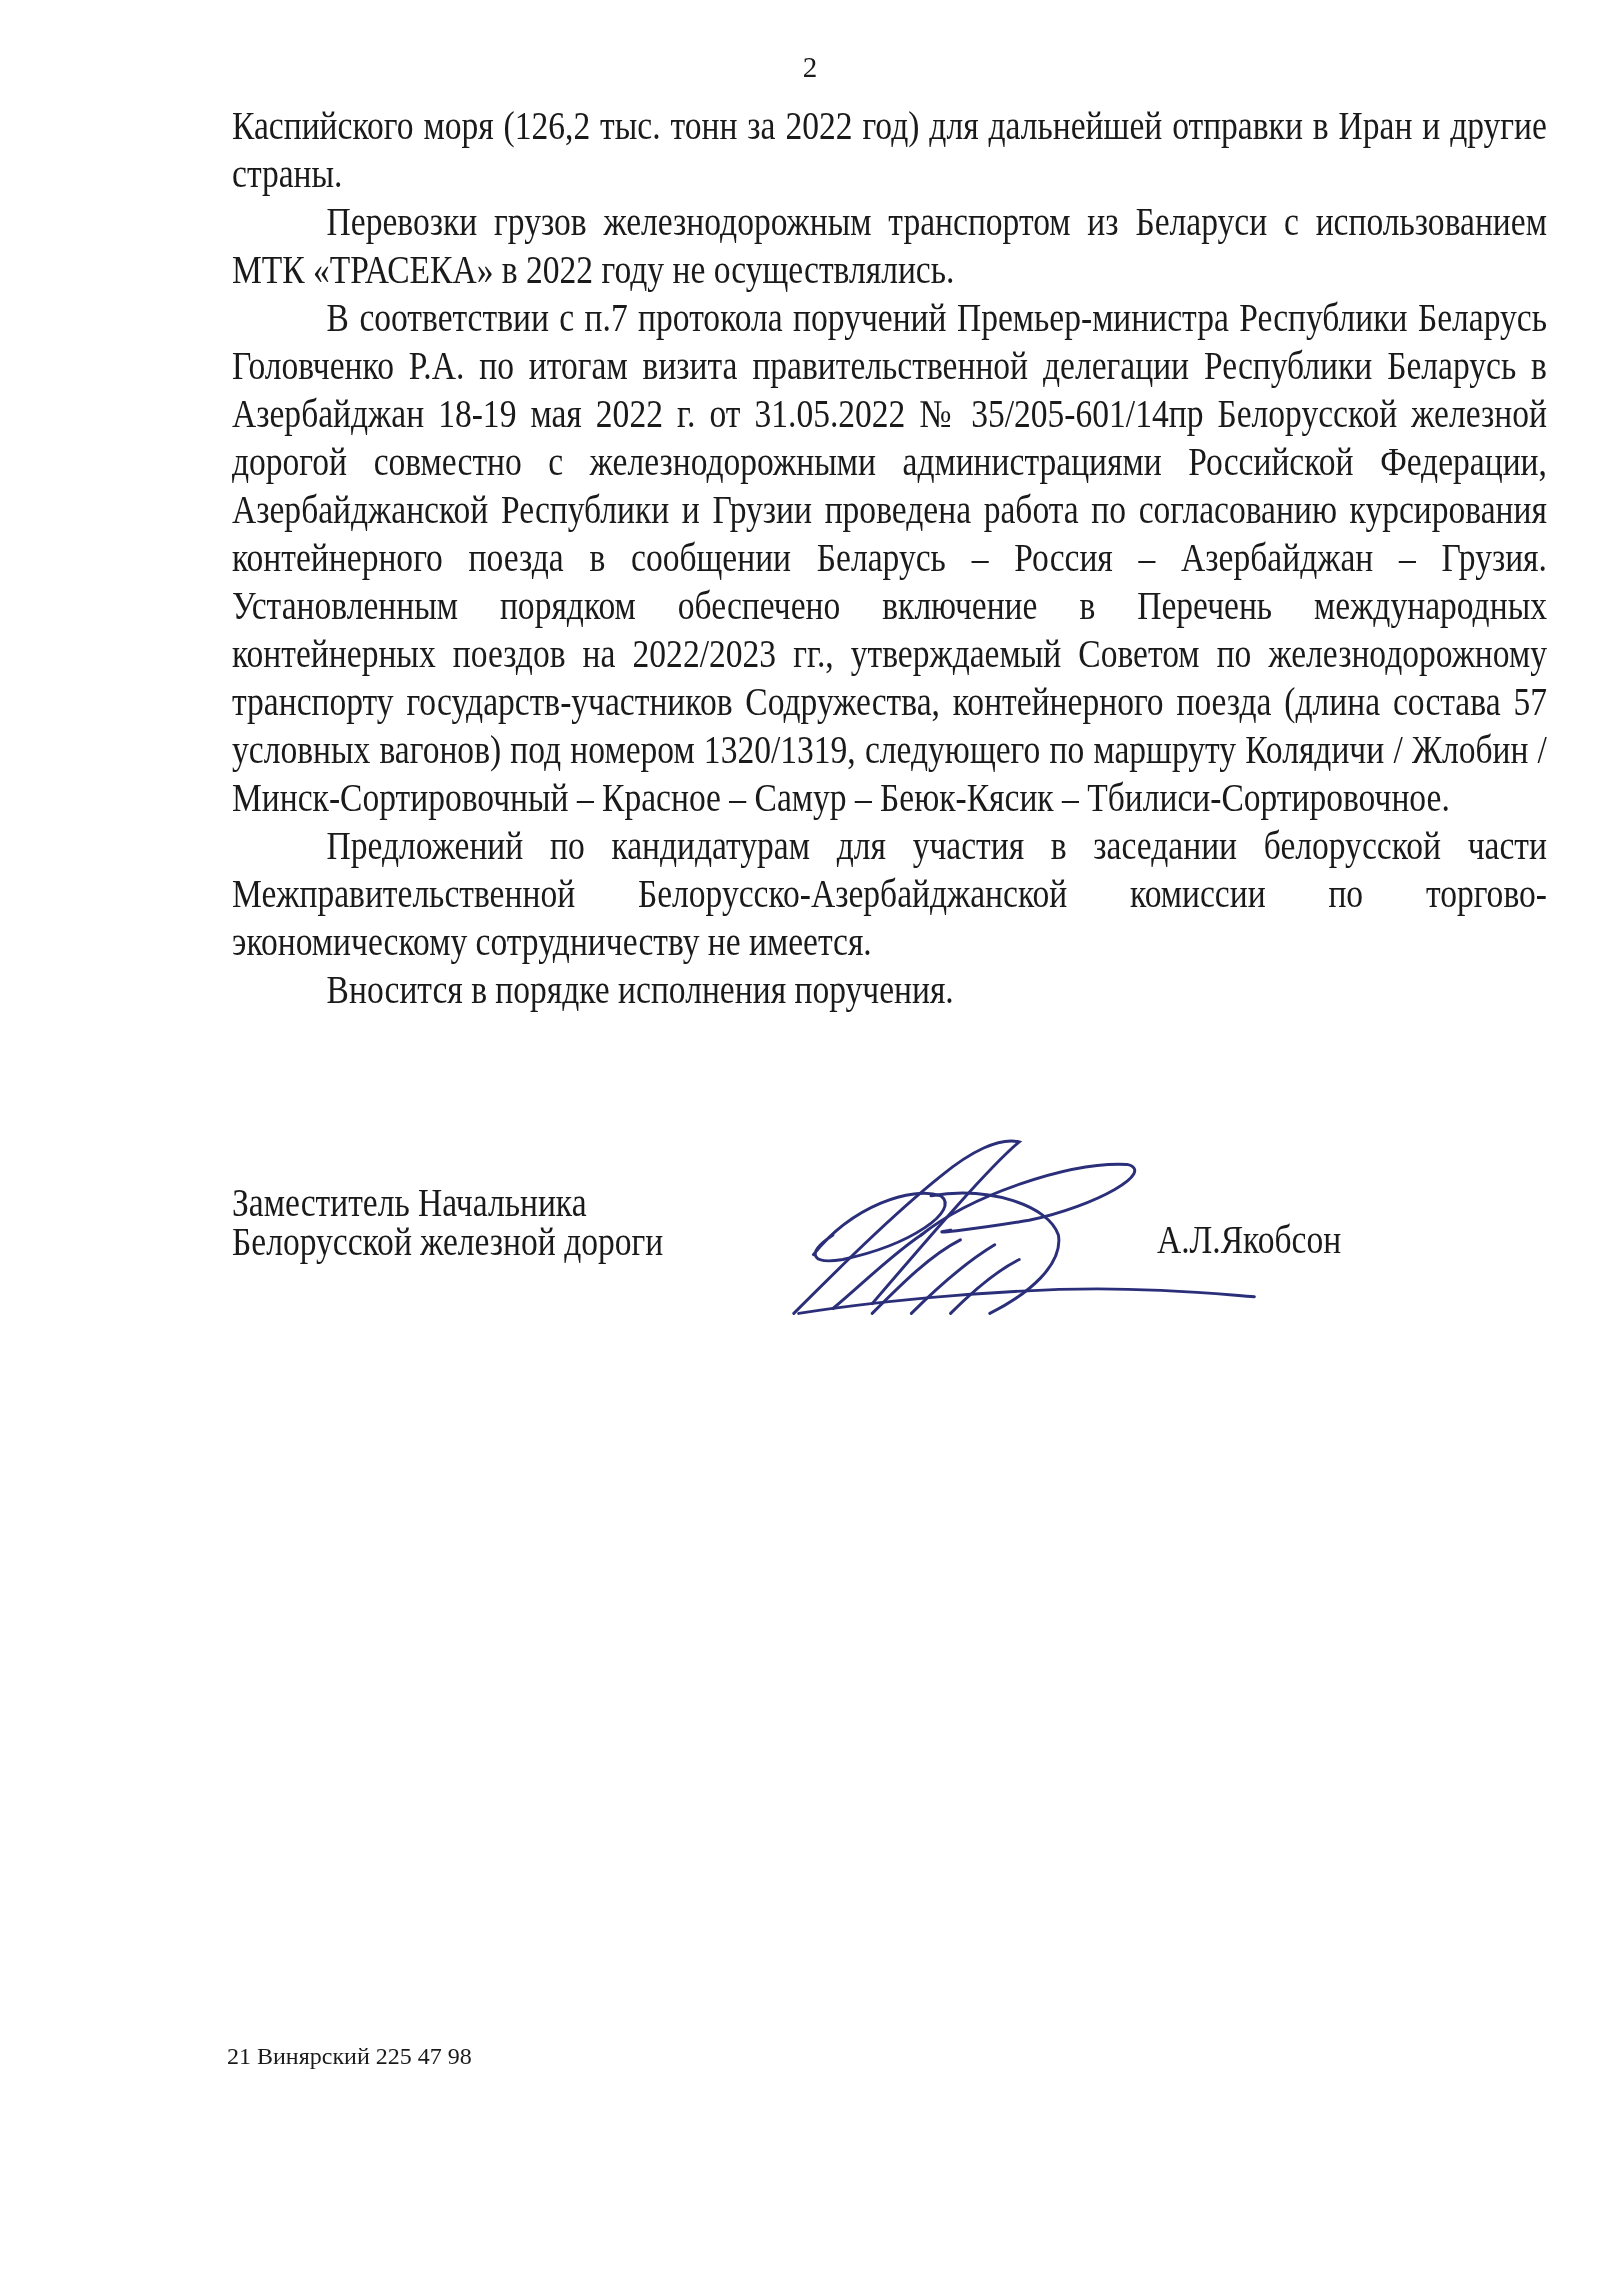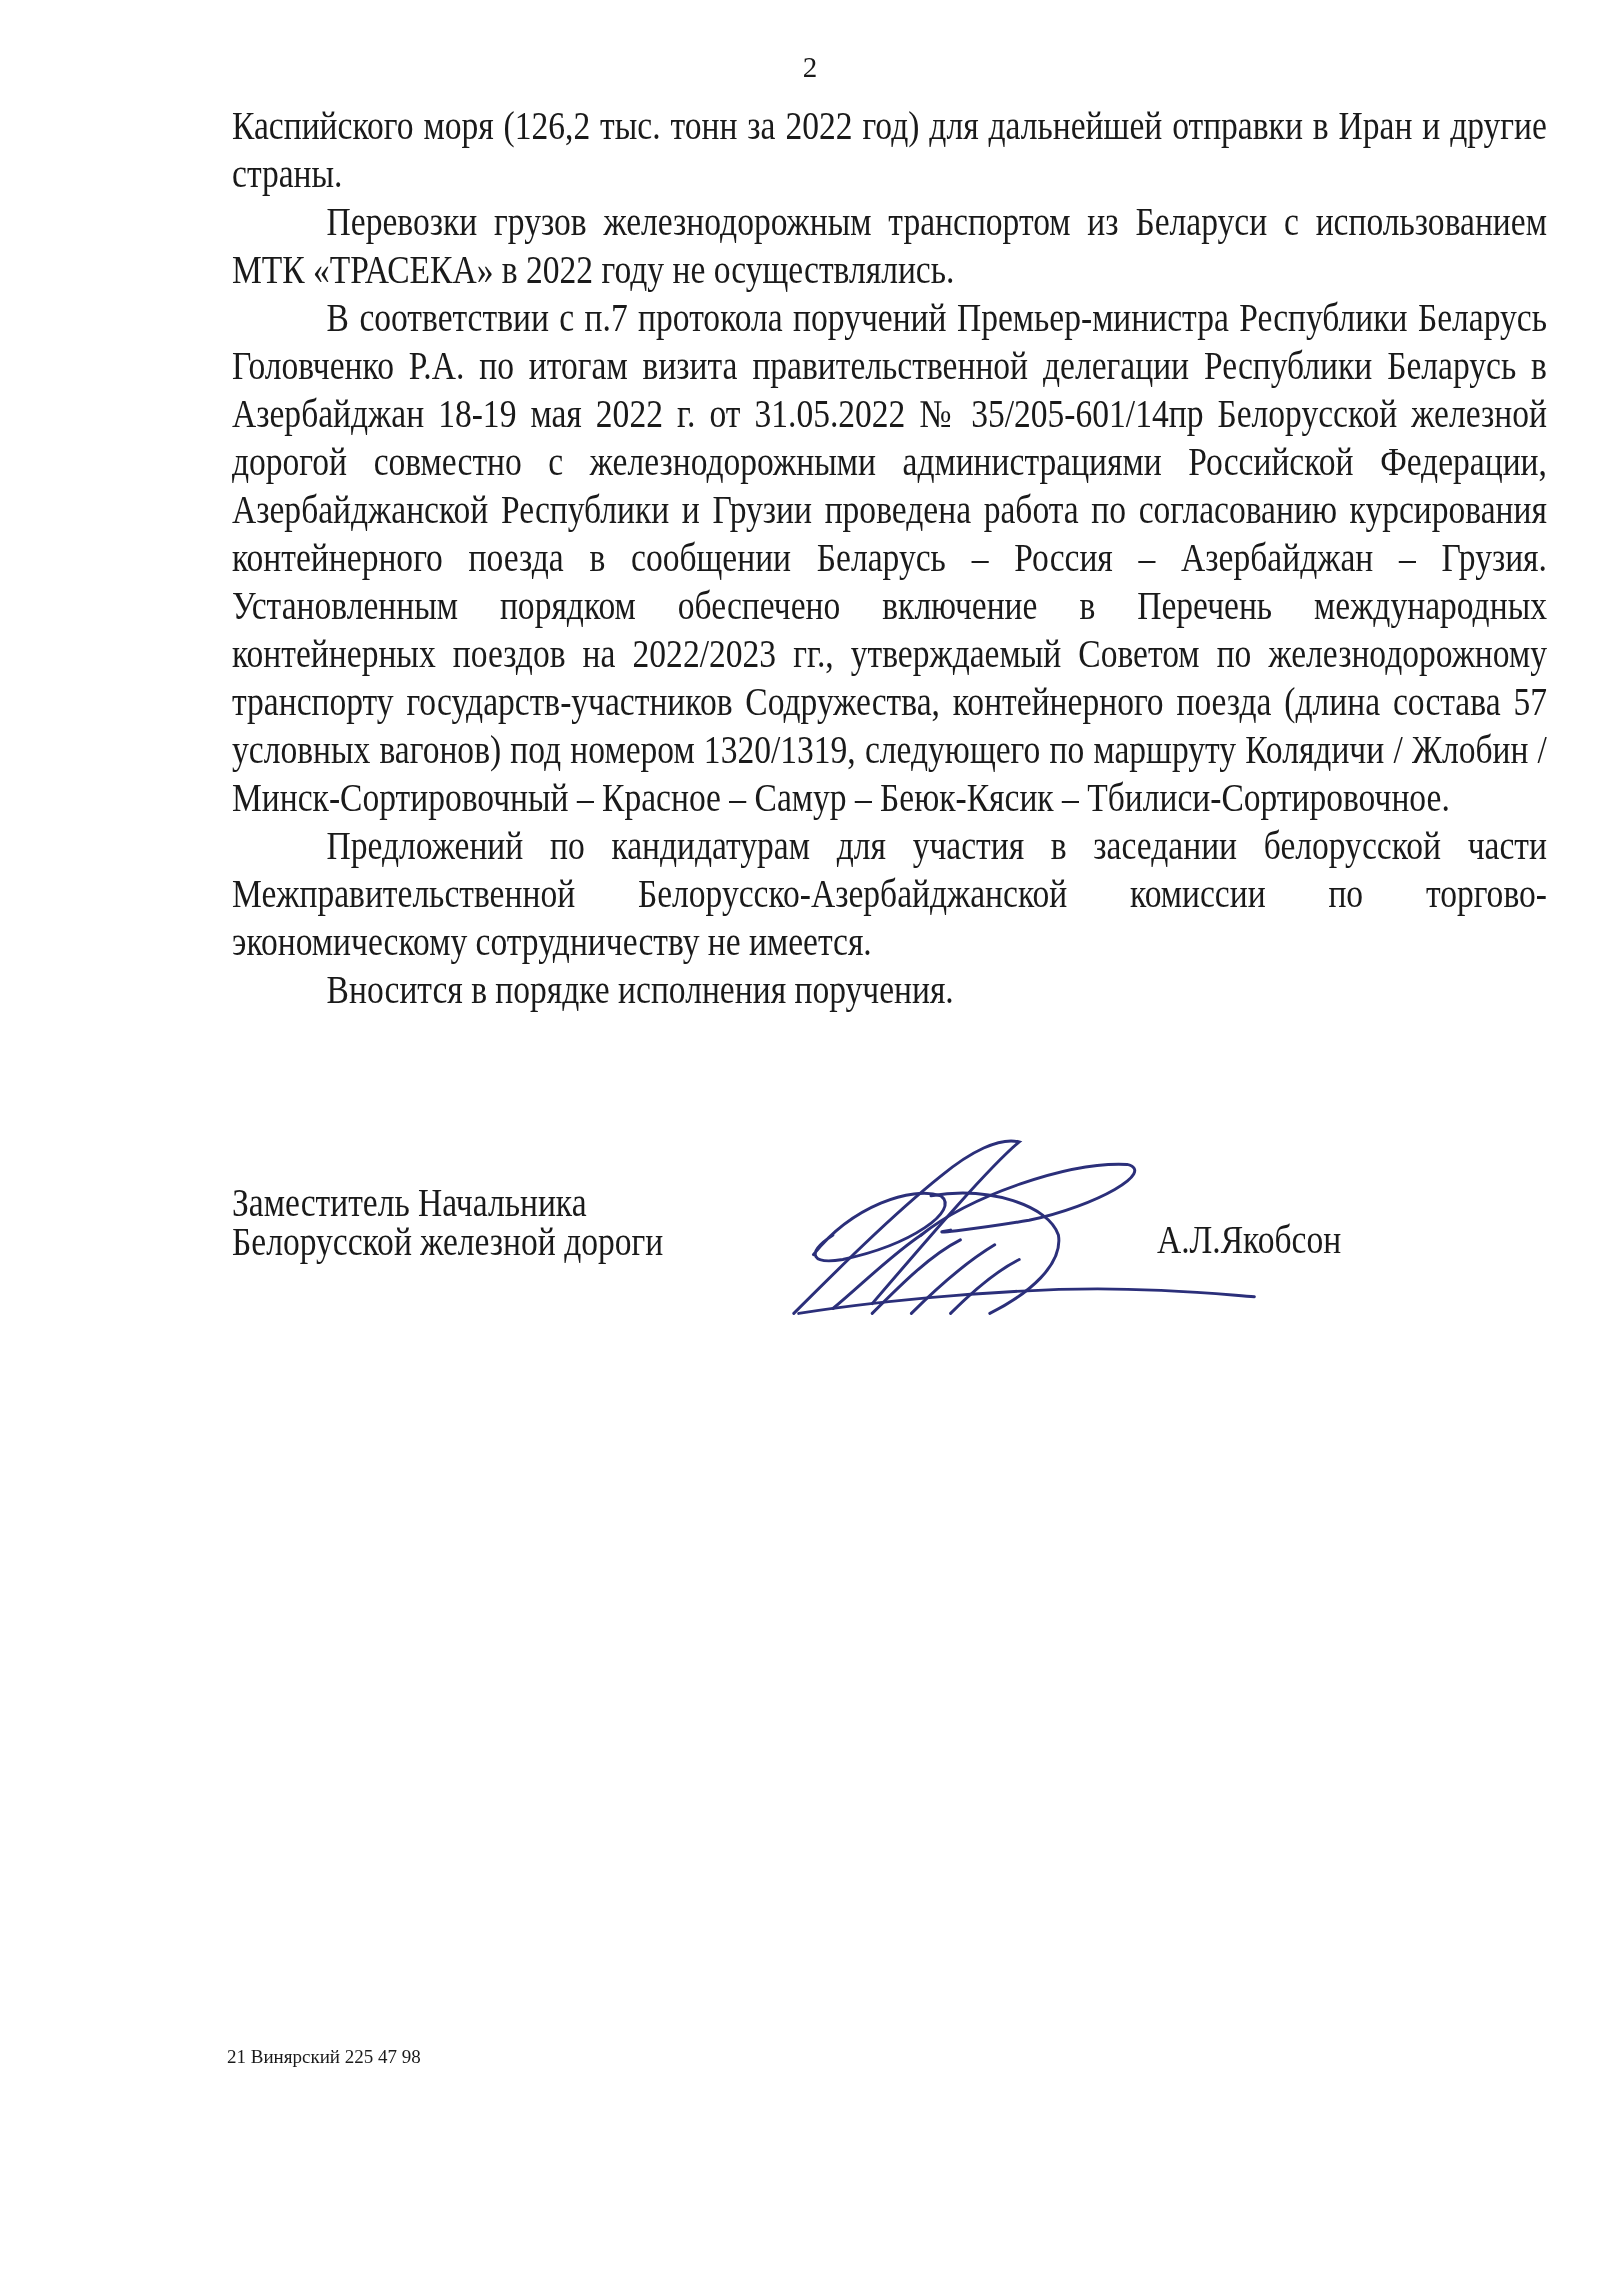--- a/index.html
+++ b/index.html
@@ -28,21 +28,21 @@
   .sig-name {
     position: absolute; left: 1157px; top: 1220px;
     font-size: 39px; line-height: 39px;
     transform: scaleX(0.86); transform-origin: left top;
   }
   .signature {
     position: absolute; left: 774px; top: 1137px; width: 510px; height: 196px;
   }
   .footer-note {
     position: absolute; left: 227px; top: 2046px;
-    font-size: 19px; line-height: 21.6px;
+    font-size: 24px; line-height: 21.6px;
   }
 </style>
 </head>
 <body>
 
 <div class="page-number">2</div>
 
 <div class="body-text">
   <p class="para">Каспийского моря (126,2 тыс. тонн за 2022 год) для дальнейшей отправки в Иран и другие страны.</p>
   <p class="para indent">Перевозки грузов железнодорожным транспортом из Беларуси с использованием МТК «ТРАСЕКА» в 2022 году не осуществлялись.</p>

